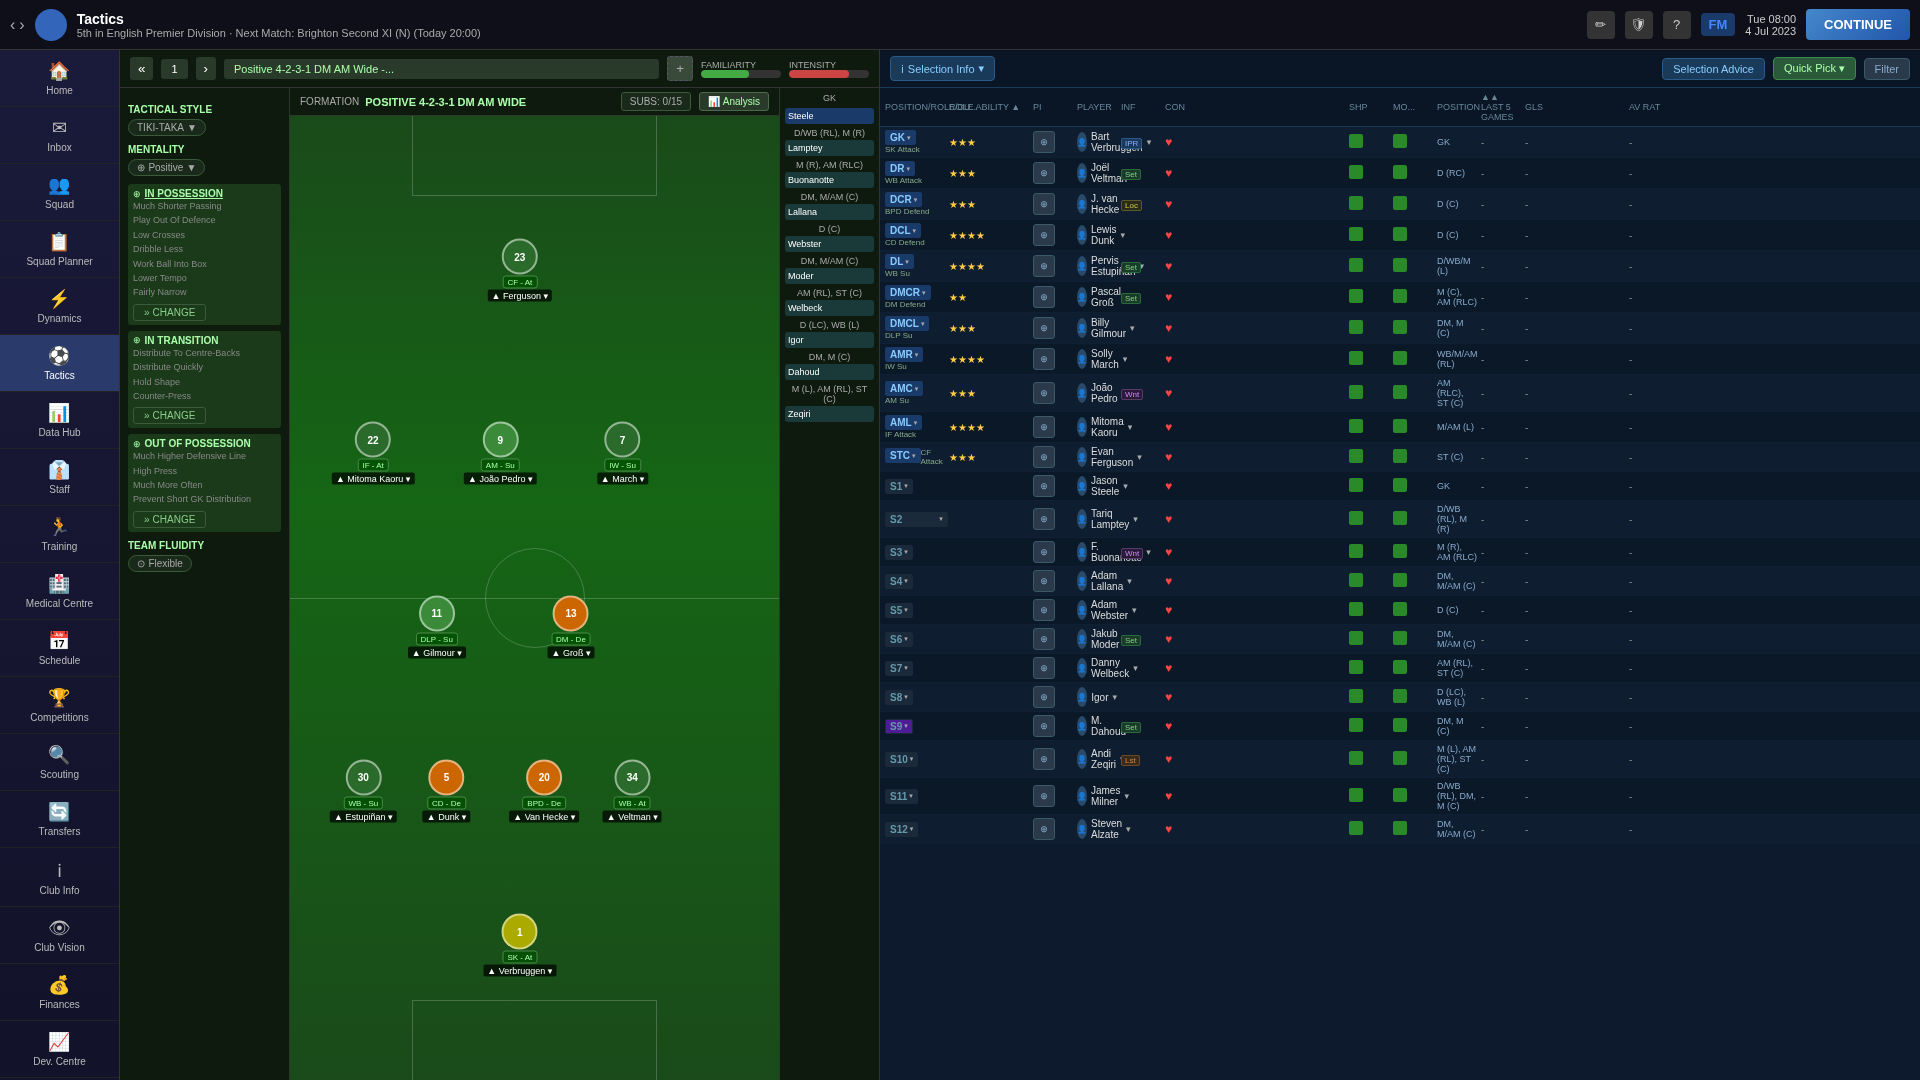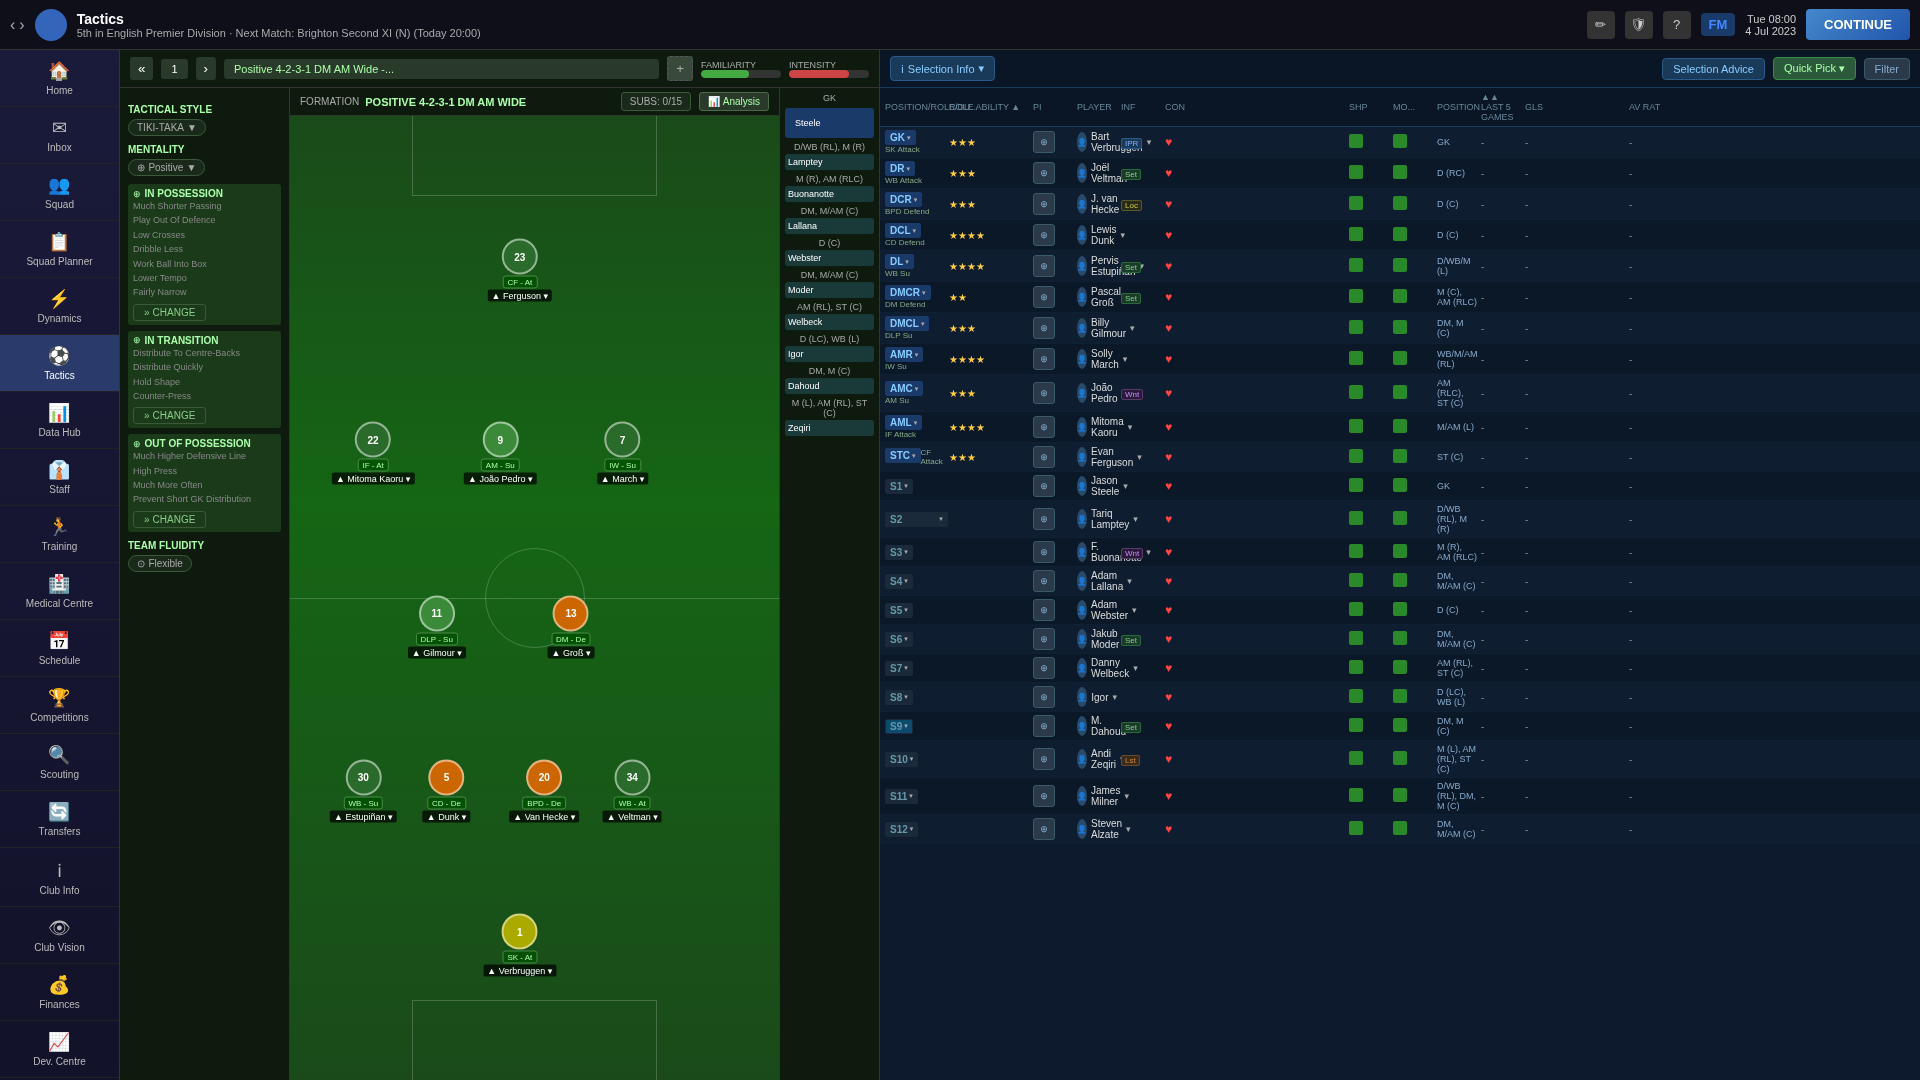--- a/index.html
+++ b/index.html
@@ -253,21 +253,21 @@
             <span>TIKI-TAKA</span> ▼
           </div>
           <div class="section-header">MENTALITY</div>
           <div class="pill-label">
             <span>⊕</span><span>Positive</span> ▼
           </div>
 
           <div style="margin-top:8px; background:#1a3a1a; border-radius:3px; padding:4px 5px;">
             <div style="display:flex; align-items:center; gap:4px;">
               <span style="color:#aaffaa; font-size:9px;">⊕</span>
-              <span class="section-header" style="margin:0;">IN POSSESSION</span>
+              <span class="section-header" style="margin:0;text-decoration:underline;">IN POSSESSION</span>
             </div>
             <div class="small-text">Much Shorter Passing<br>Play Out Of Defence<br>Low Crosses<br>Dribble Less<br>Work Ball Into Box<br>Lower Tempo<br>Fairly Narrow</div>
             <button class="change-btn">
                 <span>»</span>
                 <span>CHANGE</span>
               </button>
           </div>
 
           <div style="margin-top:6px; background:#1a3a1a; border-radius:3px; padding:4px 5px;">
             <div style="display:flex; align-items:center; gap:4px;">
@@ -384,21 +384,21 @@
             <div class="player-node" style="left:47%; top:16%;">
               <div class="player-circle green">23</div>
               <div class="player-role">CF - At</div>
               <div class="player-dropdown">▲ Ferguson ▾</div>
             </div>
           </div>
         </div>
 
         <div style="width:100px; background:#0d1a0d; border-left:1px solid #2a3a2a; overflow-y:auto; padding:5px;">
           <div style="font-size:9px; color:#aaa; margin-bottom:5px; text-align:center;">GK</div>
-          <div style="background:#1a3a6a; border-radius:3px; padding:10px; margin-bottom:4px; cursor:pointer;">
+          <div style="background:#1a3a6a; border-radius:3px; padding:3px; margin-bottom:4px; cursor:pointer;">
             <div style="font-size:9px; color:#fff;">Steele</div>
           </div>
           <div style="font-size:9px; color:#aaa; margin:4px 0 2px; text-align:center;">D/WB (RL), M (R)</div>
           <div style="background:#1a3a3a; border-radius:3px; padding:3px; margin-bottom:4px; cursor:pointer;">
             <div style="font-size:9px; color:#fff;">Lamptey</div>
           </div>
           <div style="font-size:9px; color:#aaa; margin:4px 0 2px; text-align:center;">M (R), AM (RLC)</div>
           <div style="background:#1a3a3a; border-radius:3px; padding:3px; margin-bottom:4px; cursor:pointer;">
             <div style="font-size:9px; color:#fff;">Buonanotte</div>
           </div>
@@ -956,21 +956,21 @@
     <div><span class="heart">♥</span></div>
     <div><span class="square-icon sq-green"></span></div>
     <div><span class="square-icon sq-green"></span></div>
     <div style="font-size:9px;color:#88aacc;">D (LC), WB (L)</div>
     <div style="font-size:10px;color:#888;">-</div>
     <div style="font-size:10px;color:#888;">-</div>
     <div style="font-size:10px;color:#888;">-</div>
   </div>
             <div class="table-row">
     <div style="display:flex;flex-direction:column;align-items:flex-start;">
-      <div class="pos-badge" style="background:#0c4a6e;border-color:#1a2a3a;">
+      <div class="pos-badge" style="background:#4c1d95;border-color:#1a2a3a;">
         <span style="color:#6699aa;font-size:10px;font-weight:bold;">S9</span>
         <span style="color:#aaa;font-size:7px;">▾</span>
       </div>
 
     </div>
     <div><span></span></div>
     <div>
       <span style="display:inline-block;width:22px;height:22px;background:#2a3a4a;border:1px solid #3a5a6a;border-radius:3px;display:flex;align-items:center;justify-content:center;font-size:9px;color:#88aacc;cursor:pointer;">⊕</span>
     </div>
     <div class="player-name-cell">

